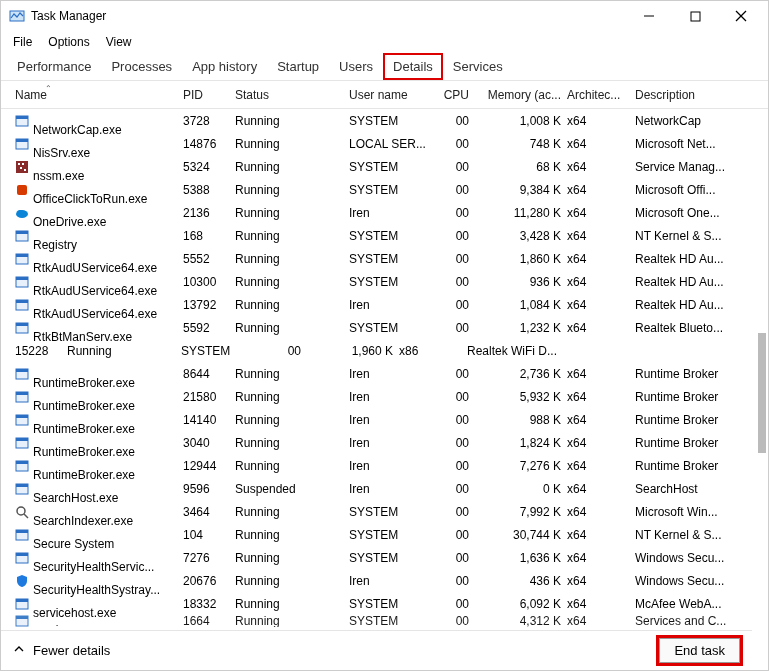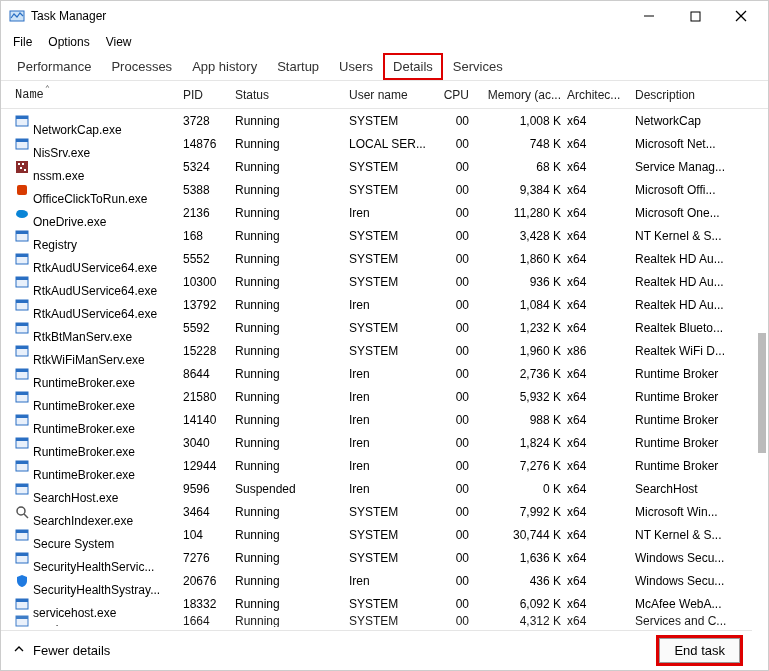--- a/index.html
+++ b/index.html
@@ -11,21 +11,21 @@
     .win-controls { display: flex; align-items: center; }
     .win-btn { width: 46px; height: 30px; display: flex; align-items: center; justify-content: center; cursor: pointer; }
     .menubar { height: 22px; display: flex; align-items: center; padding: 0 12px; gap: 16px; font-size: 12px; }
     .menubar span { cursor: pointer; }
     .tabbar { height: 28px; display: flex; align-items: center; padding: 0 6px; border-bottom: 1px solid #e5e5e5; gap: 0; font-size: 13px; }
     .tab { padding: 4px 8px; color: #333; cursor: pointer; border: 2px solid transparent; }
     .tab.active { border: 2px solid #d00; }
     .headers { display: flex; align-items: center; height: 28px; border-bottom: 1px solid #e5e5e5; padding: 0 14px 0 14px; color: #222; }
     .headers .hcell { font-size: 12px; white-space: nowrap; position: relative; padding-right: 6px; }
     .sort-ind { position: absolute; top: -4px; left: 30px; font-size: 8px; color: #555; }
-    .col-name { width: 168px; font-family: Liberation Mono, monospace; }
+    .col-name { width: 168px; }
     .col-pid { width: 52px; }
     .col-status { width: 114px; }
     .col-user { width: 84px; }
     .col-cpu { width: 42px; text-align: right; }
     .col-mem { width: 92px; text-align: right; padding-right: 10px; }
     .col-arch { width: 68px; }
     .col-desc { width: 110px; }
     .rows { height: 520px; overflow: hidden; position: relative; }
     .row { display: flex; align-items: center; height: 23px; padding: 0 14px; font-size: 12px; white-space: nowrap; color: #000; }
     .row .cell { overflow: hidden; text-overflow: ellipsis; padding-right: 6px; }
@@ -268,27 +268,20 @@
     <div class="cell col-pid">5592</div>
     <div class="cell col-status">Running</div>
     <div class="cell col-user">SYSTEM</div>
     <div class="cell col-cpu">00</div>
     <div class="cell col-mem">1,232 K</div>
     <div class="cell col-arch">x64</div>
     <div class="cell col-desc">Realtek Blueto...</div>
   </div>
 
   <div class="row">
-    <div class="name-wrap cell">
-      <span class="proc-icon"><svg viewBox="0 0 14 14" width="14" height="14">
-            <rect x="1" y="2" width="12" height="10" fill="#e8f0fb" stroke="#2a6fc3" stroke-width="1"></rect>
-            <rect x="1" y="2" width="12" height="3" fill="#2a6fc3"></rect>
-          </svg></span>
-      <span class="name-text">RtkWiFiManServ.exe</span>
-    </div>
     <div class="cell col-pid">15228</div>
     <div class="cell col-status">Running</div>
     <div class="cell col-user">SYSTEM</div>
     <div class="cell col-cpu">00</div>
     <div class="cell col-mem">1,960 K</div>
     <div class="cell col-arch">x86</div>
     <div class="cell col-desc">Realtek WiFi D...</div>
   </div>
 
   <div class="row">

